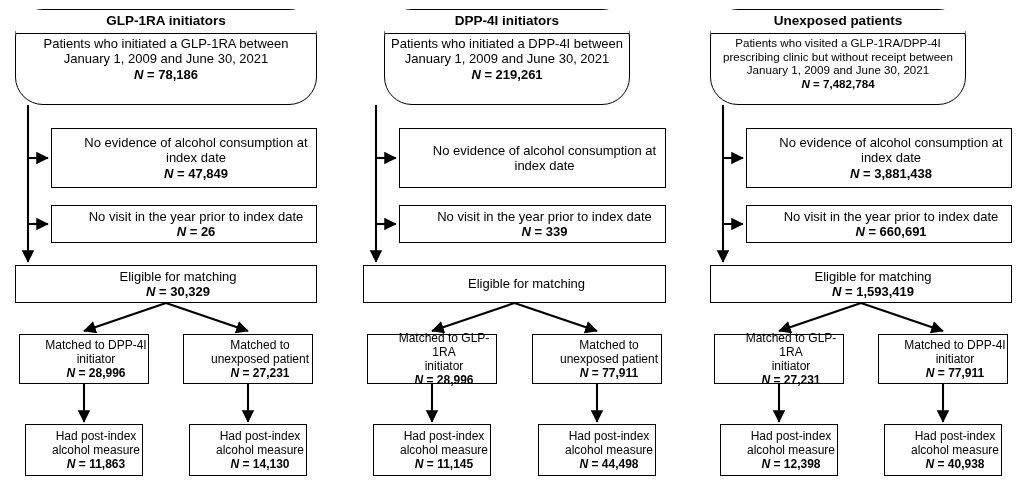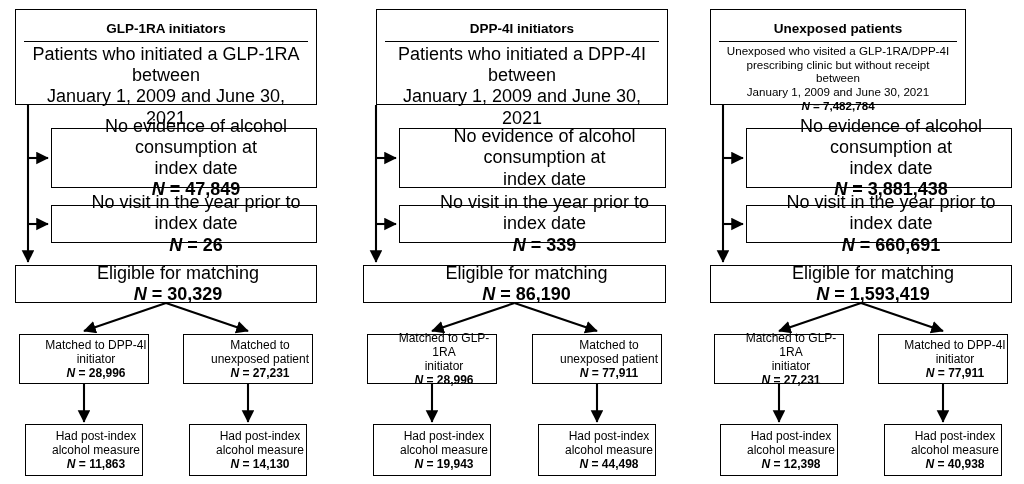--- a/index.html
+++ b/index.html
@@ -45,25 +45,26 @@
     width:100%;
     flex:1;
     display:flex;
     flex-direction:column;
     align-items:center;
     justify-content:center;
     padding:2px 4px;
   }
   .top-box{
     display:block;
-    padding:8px;
+    padding:0;
     align-items:stretch;
     justify-content:flex-start;
-  }
-  .t12{font-size:18px;text-align:center;}
+    border-radius:28px;
+  }
+  .t12{font-size:13px;text-align:center;}
   .t115{font-size:11.6px;}
   .t11{font-size:12px;}
   .nline{font-weight:bold;}
   .nline i{font-style:italic;font-weight:bold;}
   svg.edges{position:absolute;left:0;top:0;width:1024px;height:484px;overflow:visible;pointer-events:none;}
 </style>
 </head>
 <body>
 
 <div id="canvas">
@@ -129,64 +130,63 @@
     <div class="box " style="left: 183px; top: 334px; width: 130px; height: 50px;">
       <span class="ln t11">Matched to</span>
       <span class="ln t11">unexposed patient</span>
       <span class="ln nline t11"><i>N</i> = <span>27,231</span></span>
     </div>
     <div class="box " style="left: 189px; top: 424px; width: 118px; height: 52px;">
       <span class="ln t11">Had post-index</span>
       <span class="ln t11">alcohol measure</span>
       <span class="ln nline t11"><i>N</i> = <span>14,130</span></span>
     </div>
-    <div class="box top-box" style="left: 376px; top: 9px; width: 292px; height: 96px;">
+    <div class="box top-box" style="left: 384px; top: 9px; width: 246px; height: 96px;">
       <div class="hdr">DPP-4I initiators</div>
       <div class="body">
         <span class="ln t12">Patients who initiated a DPP-4I between</span>
         <span class="ln t12">January 1, 2009 and June 30, 2021</span>
         <span class="ln nline t12"><i>N</i> = <span>219,261</span></span>
       </div>
     </div>
     <div class="box " style="left: 399px; top: 128px; width: 267px; height: 60px;">
       <span class="ln t12">No evidence of alcohol consumption at</span>
       <span class="ln t12">index date</span>
     </div>
     <div class="box " style="left: 399px; top: 205px; width: 267px; height: 38px;">
       <span class="ln t12">No visit in the year prior to index date</span>
       <span class="ln nline t12"><i>N</i> = <span>339</span></span>
     </div>
     <div class="box " style="left: 363px; top: 265px; width: 303px; height: 38px;">
       <span class="ln t12">Eligible for matching</span>
-      <span class="ln nline t12"><i>N</i> = <span>86,190</span></span>
     </div>
     <div class="box " style="left: 367px; top: 334px; width: 130px; height: 50px;">
       <span class="ln t11">Matched to GLP-1RA</span>
       <span class="ln t11">initiator</span>
       <span class="ln nline t11"><i>N</i> = <span>28,996</span></span>
     </div>
     <div class="box " style="left: 373px; top: 424px; width: 118px; height: 52px;">
       <span class="ln t11">Had post-index</span>
       <span class="ln t11">alcohol measure</span>
-      <span class="ln nline t11"><i>N</i> = <span>19,943</span></span>
+      <span class="ln nline t11"><i>N</i> = <span>11,145</span></span>
     </div>
     <div class="box " style="left: 532px; top: 334px; width: 130px; height: 50px;">
       <span class="ln t11">Matched to</span>
       <span class="ln t11">unexposed patient</span>
       <span class="ln nline t11"><i>N</i> = <span>77,911</span></span>
     </div>
     <div class="box " style="left: 538px; top: 424px; width: 118px; height: 52px;">
       <span class="ln t11">Had post-index</span>
       <span class="ln t11">alcohol measure</span>
       <span class="ln nline t11"><i>N</i> = <span>44,498</span></span>
     </div>
     <div class="box top-box" style="left: 710px; top: 9px; width: 256px; height: 96px;">
       <div class="hdr">Unexposed patients</div>
       <div class="body">
-        <span class="ln t115">Unexposed who visited a GLP-1RA/DPP-4I</span>
+        <span class="ln t115">Patients who visited a GLP-1RA/DPP-4I</span>
         <span class="ln t115">prescribing clinic but without receipt between</span>
         <span class="ln t115">January 1, 2009 and June 30, 2021</span>
         <span class="ln nline t115"><i>N</i> = <span>7,482,784</span></span>
       </div>
     </div>
     <div class="box " style="left: 746px; top: 128px; width: 266px; height: 60px;">
       <span class="ln t12">No evidence of alcohol consumption at</span>
       <span class="ln t12">index date</span>
       <span class="ln nline t12"><i>N</i> = <span>3,881,438</span></span>
     </div>

